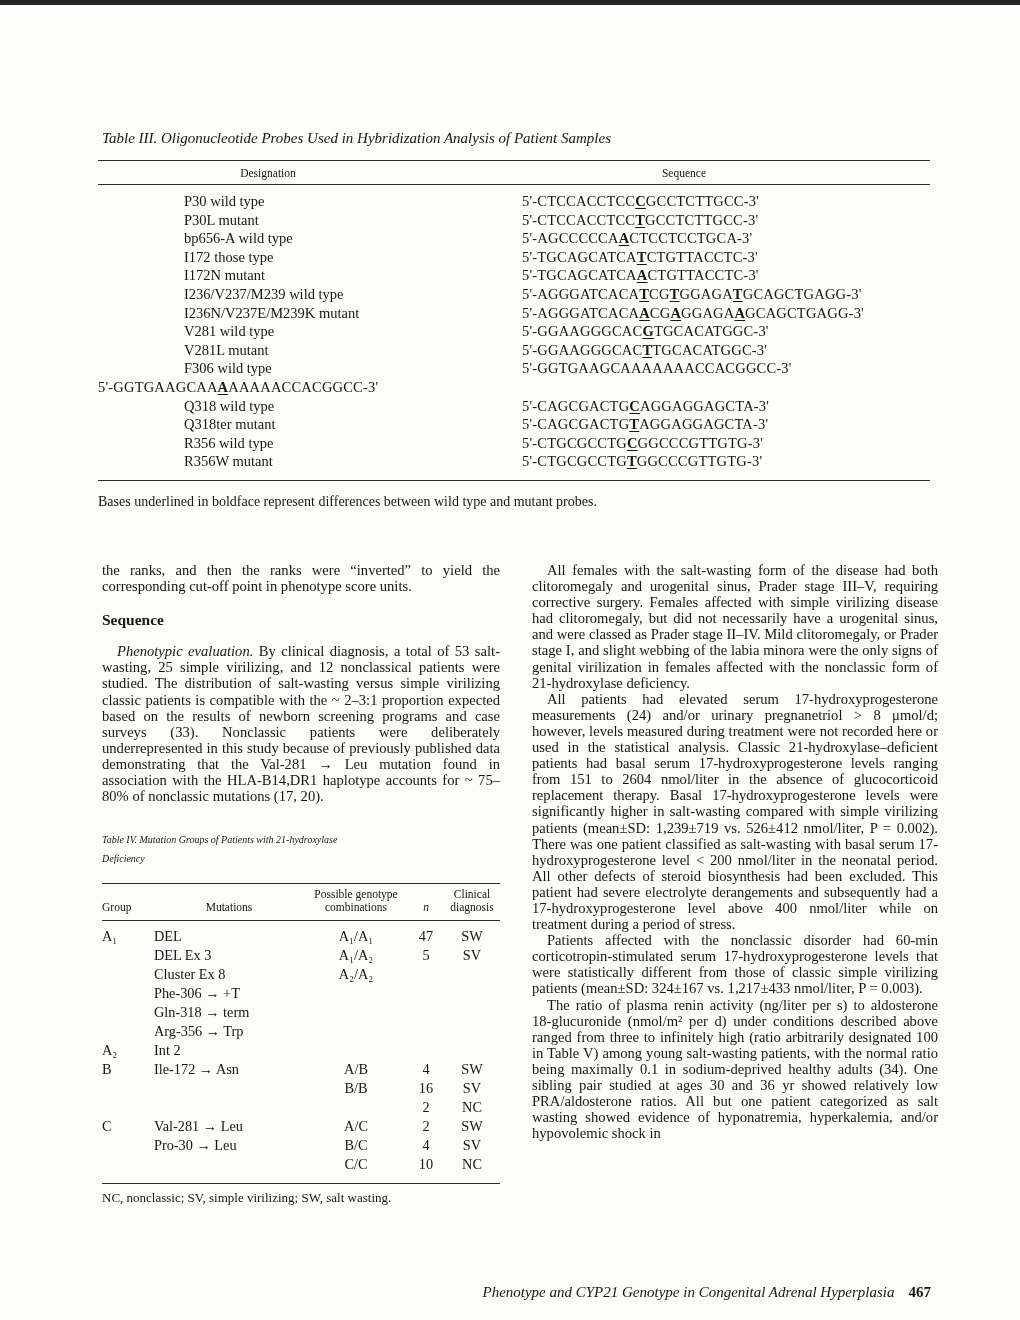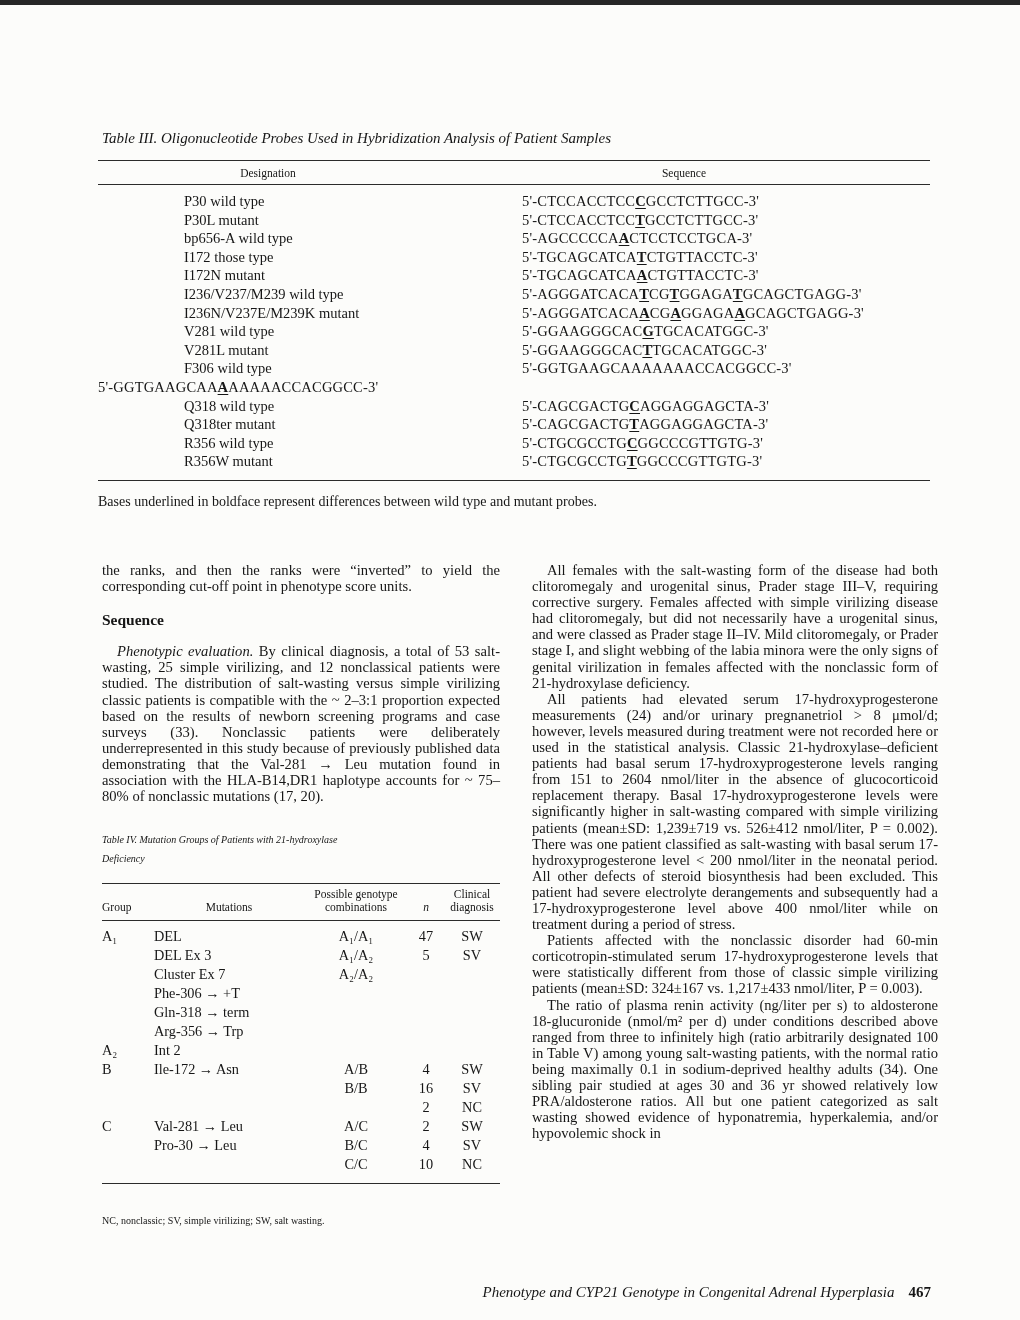--- a/index.html
+++ b/index.html
@@ -42,21 +42,21 @@
            padding:4px 0 6px;font-size:11.5px;line-height:13px;}
   .t4-body{padding:6px 0 9px;}
   .t4-row{display:flex;line-height:19px;font-size:14.3px;}
   .t4c-g{width:52px;text-align:left;}
   .t4c-m{width:150px;text-align:left;}
   .t4c-c{width:104px;text-align:center;}
   .t4c-n{width:36px;text-align:center;}
   .t4c-dx{width:56px;text-align:center;}
   .t4-head .t4c-m,.t4-head .t4c-c,.t4-head .t4c-n,.t4-head .t4c-dx{text-align:center;}
   .t4-head .t4c-n{font-style:italic;}
-  .t4-footnote{margin-top:29px;font-size:10px;text-align:left;}
+  .t4-footnote{margin-top:6px;font-size:13px;text-align:left;}
 
   
   .footer{position:absolute;left:95px;top:1284px;width:836px;text-align:right;font-size:15px;}
   .footer .rt{font-style:italic;}
   .footer .pn{font-weight:700;margin-left:14px;}
 </style>
 </head>
 <body>
 
 <div class="scan-edge"></div>
@@ -162,21 +162,21 @@
             </div>
           <div class="t4-row">
               <span class="t4c-g"></span>
               <span class="t4c-m">DEL Ex 3</span>
               <span class="t4c-c">A₁/A₂</span>
               <span class="t4c-n">5</span>
               <span class="t4c-dx">SV</span>
             </div>
           <div class="t4-row">
               <span class="t4c-g"></span>
-              <span class="t4c-m">Cluster Ex 7</span>
+              <span class="t4c-m">Cluster Ex 8</span>
               <span class="t4c-c">A₂/A₂</span>
               <span class="t4c-n"></span>
               <span class="t4c-dx"></span>
             </div>
           <div class="t4-row">
               <span class="t4c-g"></span>
               <span class="t4c-m">Phe-306 → +T</span>
               <span class="t4c-c"></span>
               <span class="t4c-n"></span>
               <span class="t4c-dx"></span>

